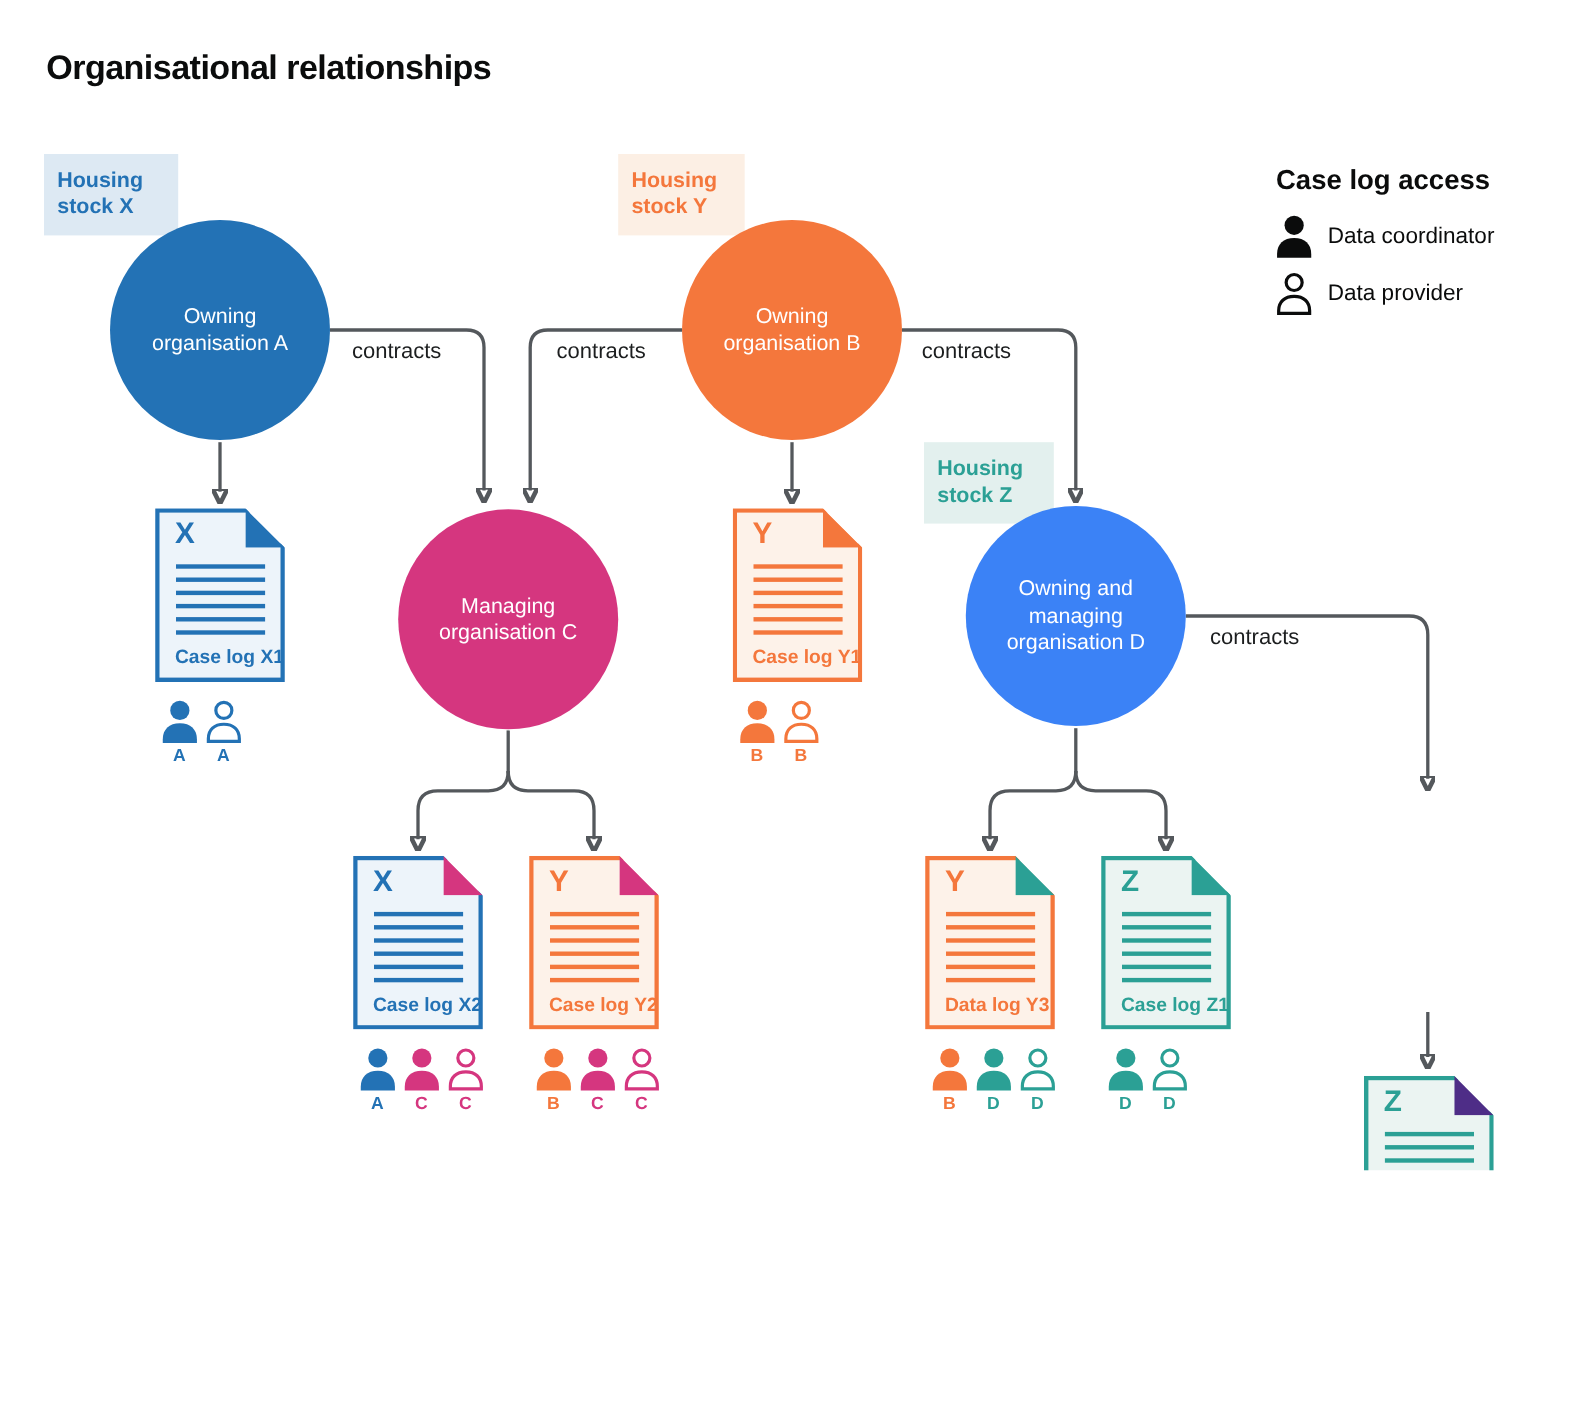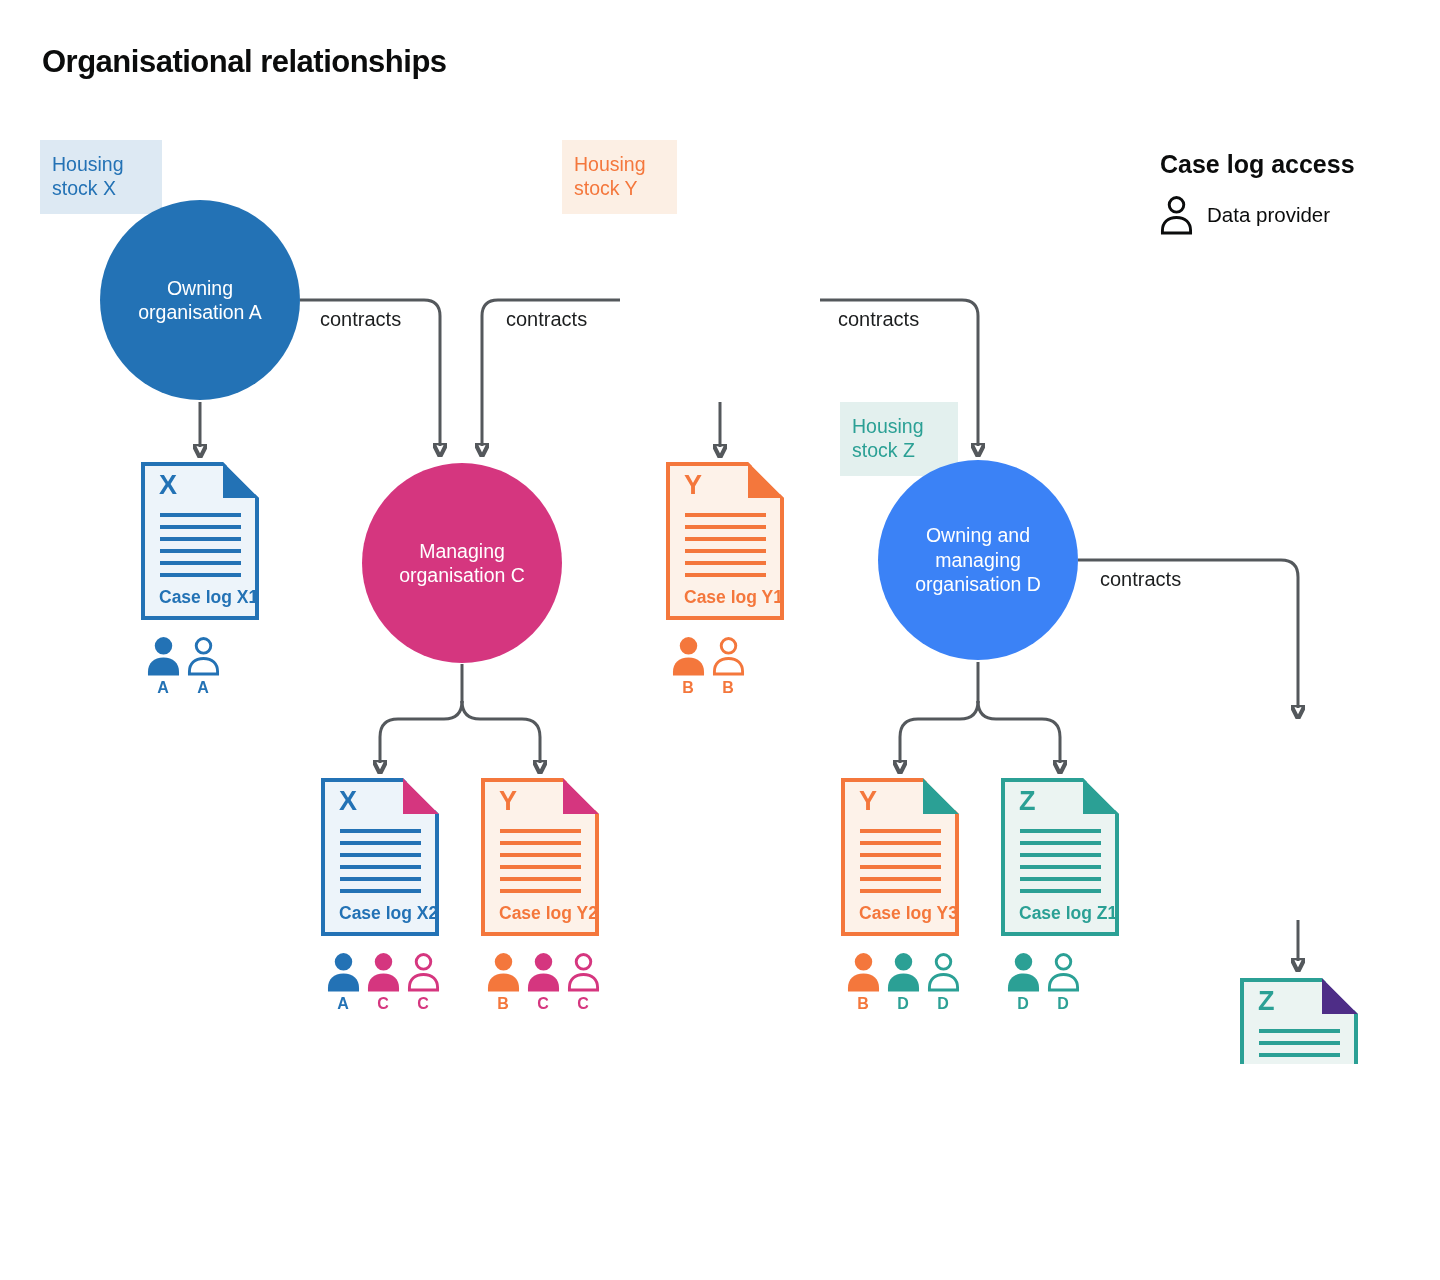--- a/index.html
+++ b/index.html
@@ -3,21 +3,21 @@
 <meta charset="utf-8">
 <style>
   html,body{margin:0;padding:0;background:#ffffff;}
   #canvas{
     position:relative;width:1440px;height:1064px;background:#ffffff;
     font-family:"Liberation Sans","DejaVu Sans",sans-serif;color:#0b0c0c;overflow:hidden;
   }
   .title{position:absolute;left:42px;top:44px;font-size:31px;font-weight:bold;letter-spacing:-0.5px;}
 
   
-  .hbox{position:absolute;padding:13px 12px;font-size:19.5px;font-weight:normal;line-height:1.22;white-space:pre-line;z-index:1;}
+  .hbox{position:absolute;padding:13px 12px;font-size:19.5px;font-weight:bold;line-height:1.22;white-space:pre-line;z-index:1;}
   .hbox.blue{background:#dde9f3;color:#2372b5;}
   .hbox.orange{background:#fcefe4;color:#f4773c;}
   .hbox.teal{background:#e3f0ee;color:#2ba095;}
 
   
   #edges{position:absolute;left:0;top:0;z-index:2;}
   #edges path{stroke:#54585c;stroke-width:3;fill:none;}
   .edge-label{position:absolute;font-size:20px;color:#1c1e1f;z-index:2;}
 
   
@@ -100,20 +100,23 @@
   </svg>
 
   <div class="edge-label" style="left:320px;top:308px;">contracts</div>
   <div class="edge-label" style="left:506px;top:308px;">contracts</div>
   <div class="edge-label" style="left:838px;top:308px;">contracts</div>
   <div class="edge-label" style="left:1100px;top:568px;">contracts</div>
 
   <div class="circle blue" style="left:100px;top:200px;">
     <span>Owning organisation A</span>
     </div>
+  <div class="circle orange" style="left:620px;top:200px;">
+    <span>Owning organisation B</span>
+    </div>
   <div class="circle pink" style="left:362px;top:463px;">
     <span>Managing organisation C</span>
     </div>
   <div class="circle teal" style="left:878px;top:460px;">
     <span>Owning and managing organisation D</span>
     </div>
 
   <div class="doc blue" style="left:141px;top:462px;">
     <div class="flap blue"></div>
     <div class="doc-letter">X</div>
@@ -170,21 +173,21 @@
     <div class="flap teal"></div>
     <div class="doc-letter">Y</div>
     <div class="doc-lines">
         <div class="dline"></div>
         <div class="dline"></div>
         <div class="dline"></div>
         <div class="dline"></div>
         <div class="dline"></div>
         <div class="dline"></div>
       </div>
-    <div class="doc-label">Case log Y3</div>
+    <div class="doc-label">Data log Y3</div>
   </div>
   <div class="doc teal" style="left:1001px;top:778px;">
     <div class="flap teal"></div>
     <div class="doc-letter">Z</div>
     <div class="doc-lines">
         <div class="dline"></div>
         <div class="dline"></div>
         <div class="dline"></div>
         <div class="dline"></div>
         <div class="dline"></div>
@@ -348,20 +351,29 @@
       <svg viewBox="0 0 34 40">
           <circle cx="17" cy="9.5" r="7.5"></circle>
           <path d="M17 22.5c9 0 14.5 5.2 14.5 13.5v2.5H2.5V36c0-8.3 5.5-13.5 14.5-13.5z"></path>
         </svg>
       <div class="p-label">E</div>
       </div>
   </div>
 
   <div class="legend">
     <div class="legend-title">Case log access</div>
+    <div class="legend-item">
+      <span class="c-black">
+        <svg viewBox="0 0 34 40" width="33" height="40">
+            <circle cx="17" cy="9.5" r="9" fill="#0b0c0c"></circle>
+            <path fill="#0b0c0c" d="M17 21.5c10 0 16 5.8 16 15V40H1v-3.5c0-9.2 6-15 16-15z"></path>
+          </svg>
+      </span>
+      <span class="l-label">Data coordinator</span>
+    </div>
     <div class="legend-item">
       <span class="c-black">
         <svg viewBox="0 0 34 40" width="33" height="40">
             <circle cx="17" cy="9.5" r="7.5" fill="#fff" stroke="#0b0c0c" stroke-width="3"></circle>
             <path fill="#fff" stroke="#0b0c0c" stroke-width="3" d="M17 22.5c9 0 14.5 5.2 14.5 13.5v2.5H2.5V36c0-8.3 5.5-13.5 14.5-13.5z"></path>
           </svg>
       </span>
       <span class="l-label">Data provider</span>
     </div>
   </div>

